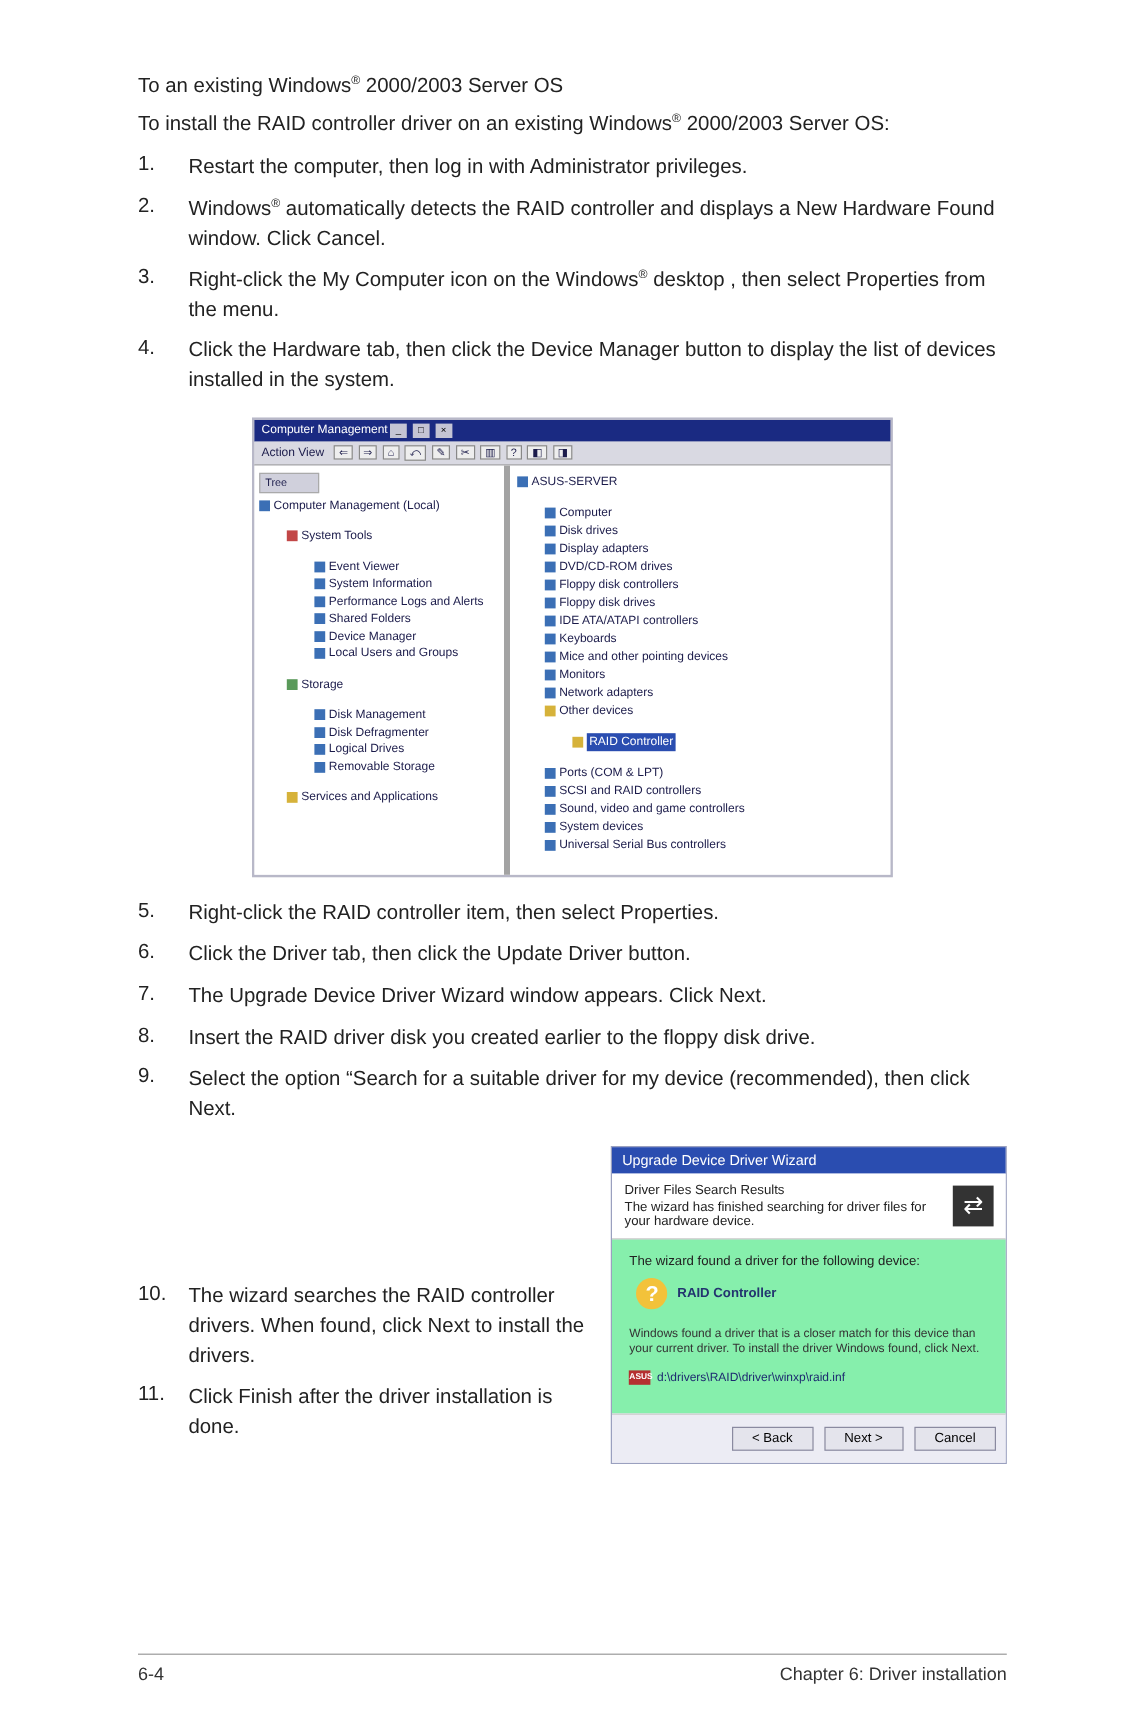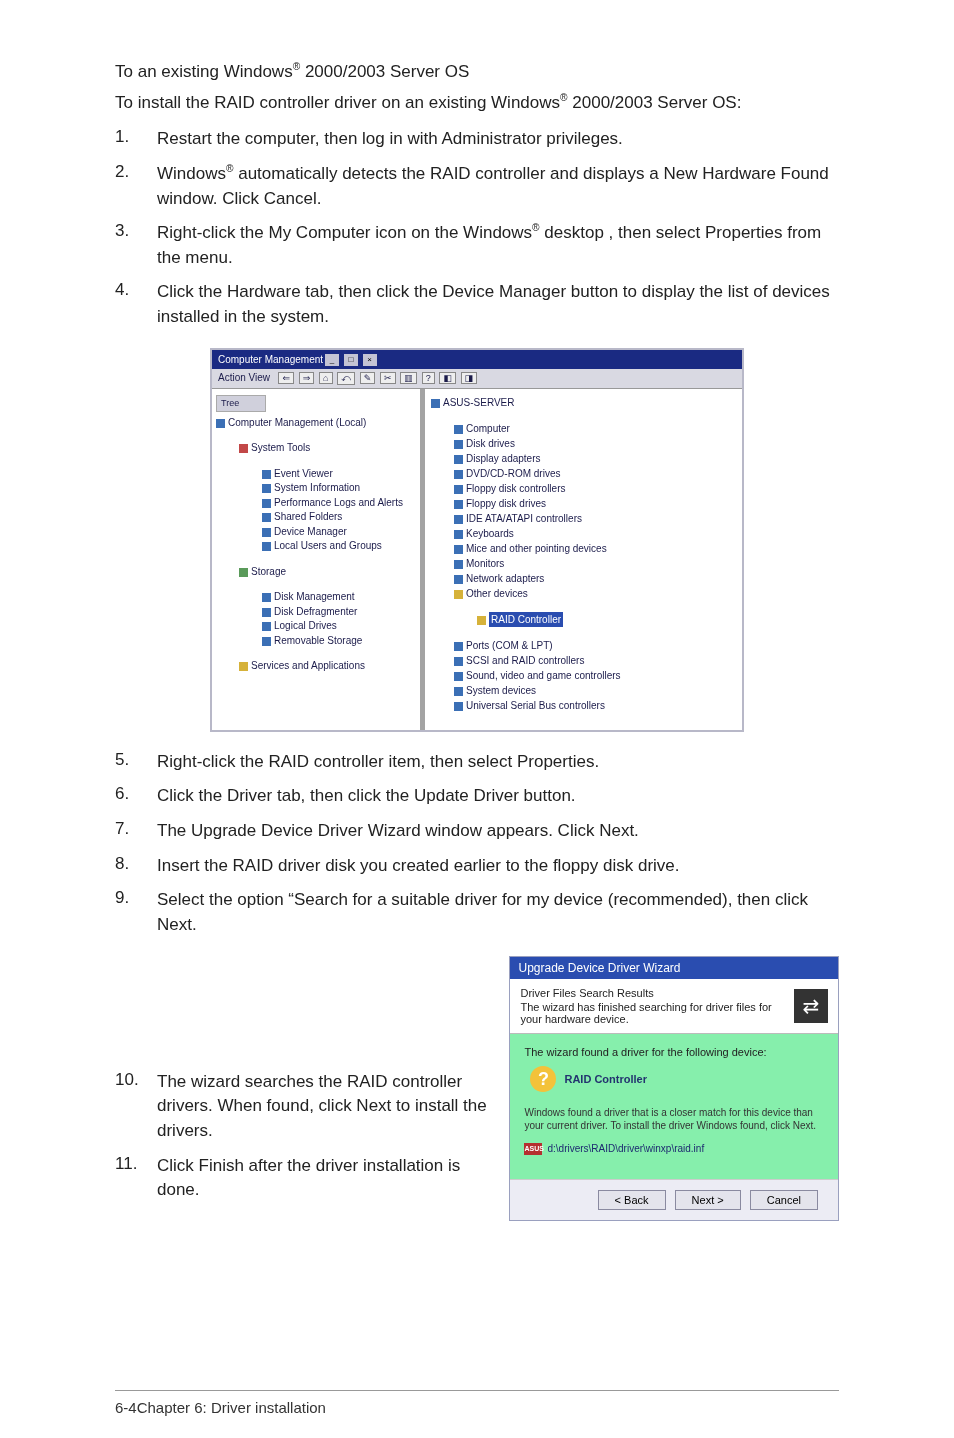--- a/index.html
+++ b/index.html
@@ -35,23 +35,23 @@
   .wiz .wtop .dicon{width:34px;height:34px;background:#333;margin-left:8px;display:flex;align-items:center;justify-content:center;color:#fff;font-size:20px}
   .wiz .wtop .tt{flex:1}
   .wiz .wtop .tt .b{font-weight:normal;margin-bottom:2px}
   .wiz .wbody{padding:12px 14px 24px 14px;background:#86efac}
   .wiz .found{display:flex;align-items:center;margin:8px 0 14px 6px}
   .wiz .found .qicon{width:26px;height:26px;border-radius:50%;background:#f3c23a;color:#fff;font-weight:bold;font-size:18px;text-align:center;line-height:26px;margin-right:8px}
   .wiz .found .fname{color:#23346f;font-weight:bold}
   .wiz .note{font-size:10px;color:#333;margin-bottom:10px;line-height:1.35}
   .wiz .path{font-size:10px;color:#1d2a70}
   .wiz .path .flag{display:inline-block;width:18px;height:12px;background:#b53030;margin-right:5px;vertical-align:middle;color:#fff;font-size:7px;text-align:center;line-height:12px;font-weight:bold}
-  .wiz .btns{background:#ececf4;border-top:1px solid #ccc;padding:10px 20px;text-align:right}
+  .wiz .btns{background:#ececf4;border-top:1px solid #ccc;padding:10px 8px;text-align:right}
   .wiz .btns button{font-family:Tahoma,Arial,sans-serif;font-size:11px;padding:3px 16px;margin-left:6px;background:#e4e4ec;border:1px solid #8a8aa0}
-  .footer{position:absolute;bottom:22px;left:72px;right:72px;border-top:1px solid #999;padding-top:8px;display:flex;font-size:15px;color:#333}
+  .footer{position:absolute;bottom:34px;left:72px;right:72px;border-top:1px solid #999;padding-top:8px;display:flex;justify-content:space-between;font-size:15px;color:#333}
 </style>
 </head>
 <body>
 
 <div class="page">
 
   <p class="body-text">
     <span>To an existing Windows</span><sup>®</sup><span> 2000/2003 Server OS</span>
   </p>
   <p class="body-text">

